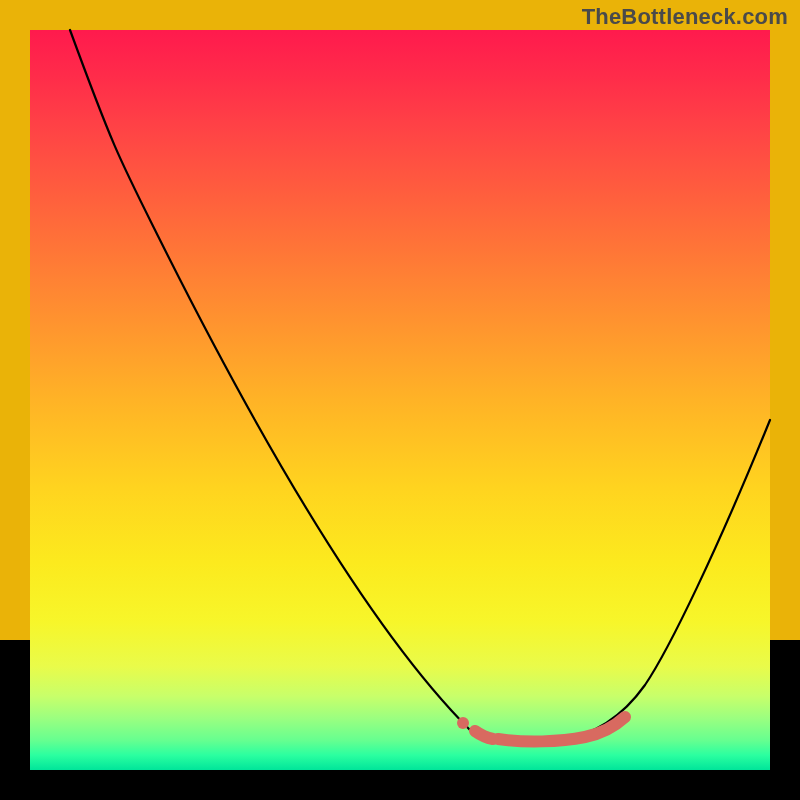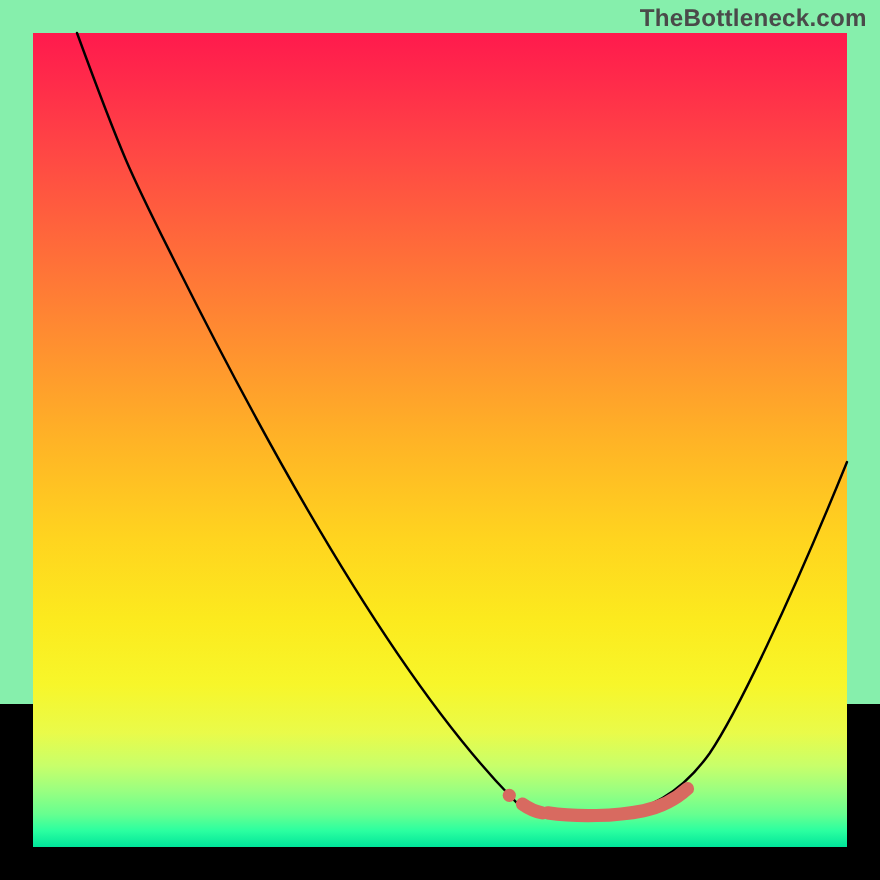--- a/index.html
+++ b/index.html
@@ -8,21 +8,21 @@
     width: 800px;
     height: 800px;
     background: #000;
     overflow: hidden;
     font-family: Arial, Helvetica, sans-serif;
   }
   .outer {
     position: relative;
     width: 800px;
     height: 640px;
-    background: #86efac;
+    background: #eab308;
   }
   .watermark {
     position: absolute;
     top: 4px;
     right: 12px;
     color: #4a4a4a;
     font-size: 22px;
     font-weight: 600;
     letter-spacing: 0.2px;
     user-select: none;

